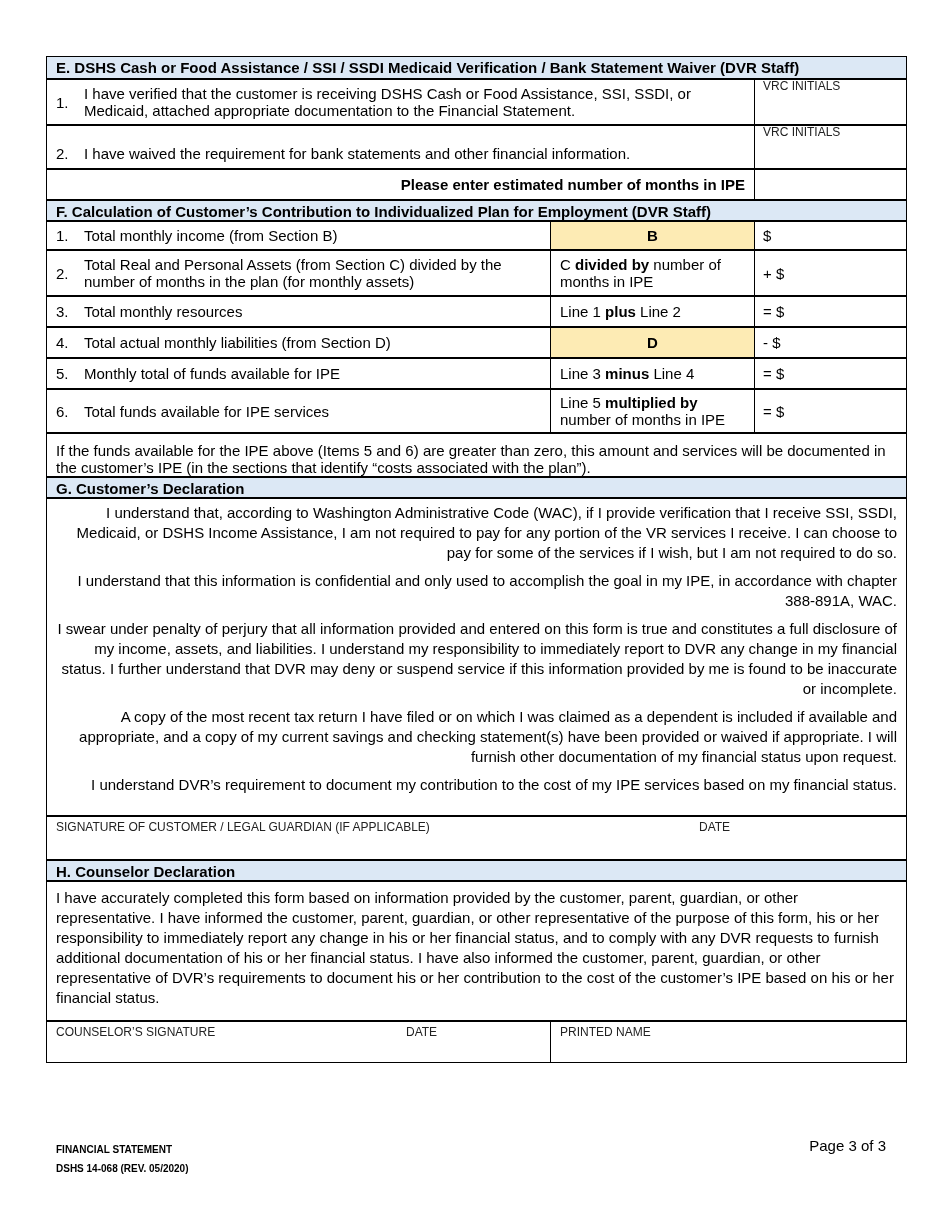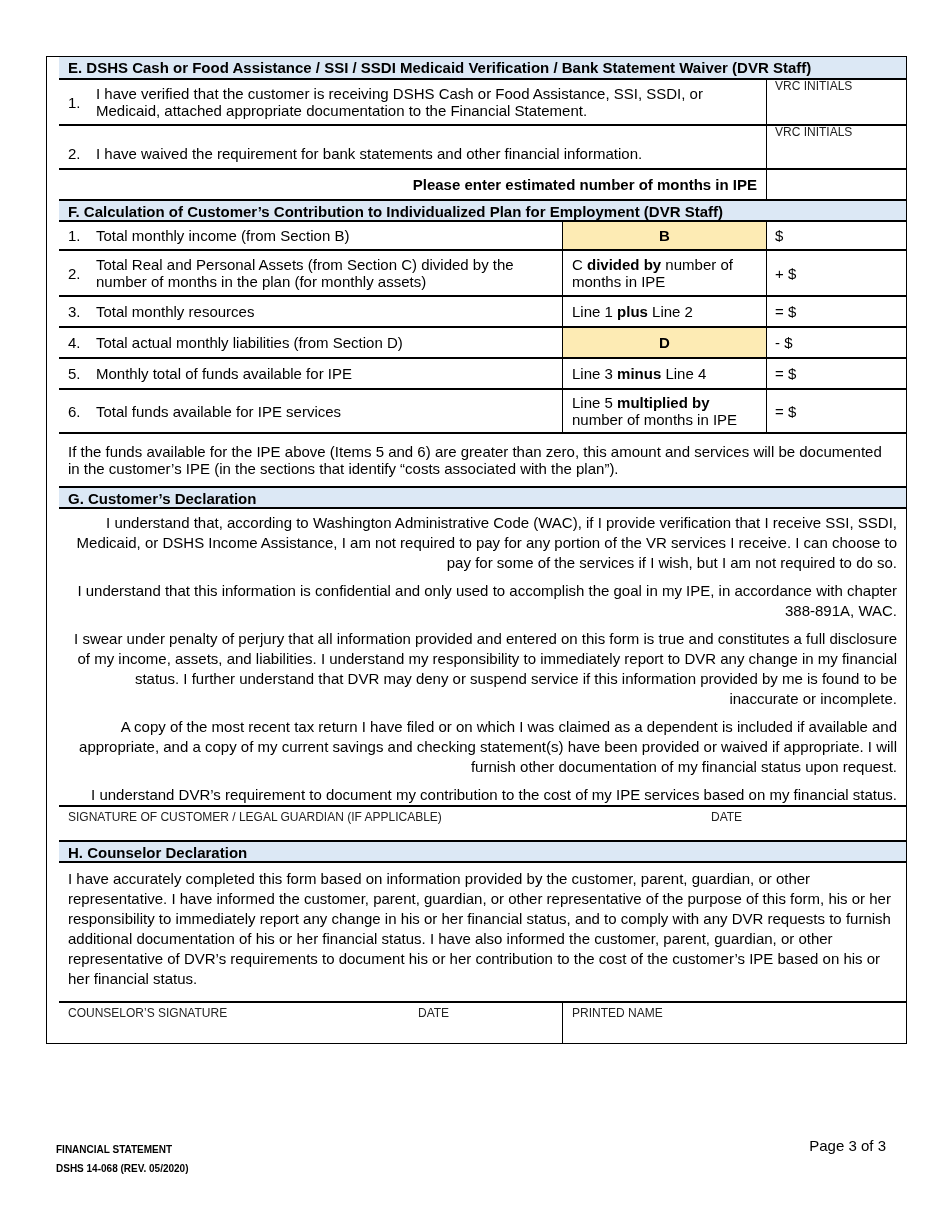--- a/index.html
+++ b/index.html
@@ -1,17 +1,17 @@
 <!DOCTYPE html>
 <html><head>
 <meta charset="utf-8">
 <style>
   html, body { margin:0; padding:0; background:#ffffff; }
   body { width:950px; height:1230px; position:relative; font-family:"Liberation Sans", sans-serif; color:#000; }
-  .form { position:absolute; left:46px; top:56px; width:861px; border:1px solid #000; box-sizing:border-box;padding-left:12px; }
+  .form { position:absolute; left:46px; top:56px; width:861px; border:1px solid #000; box-sizing:border-box; }
   .row { display:flex; border-top:1px solid #000; box-sizing:border-box; }
   .row:first-child { border-top:none; }
   .row.thick { border-top:2px solid #000; }
   .hdr { background:#dce8f5; font-weight:bold; font-size:15px; padding:0 9px; height:21px; line-height:21px; }
   .cell { box-sizing:border-box; font-size:15px; }
   .c1 { width:504px; border-right:1px solid #000; padding:0 9px; display:flex; align-items:center; }
   .c2 { width:204px; border-right:1px solid #000; padding:0 9px; display:flex; align-items:center; line-height:17px; }
   .c3 { flex:1; padding:0 8px; display:flex; align-items:center; }
   .c2.center { justify-content:center; font-weight:bold; background:#fdebb4; }
   .num { display:inline-block; width:28px; flex-shrink:0; }
@@ -134,37 +134,37 @@
         <span>Total funds available for IPE services</span>
       </div>
     <div class="c2 cell">
         <span><span>Line 5 </span><b>multiplied by</b><span> number of months in IPE</span></span>
       </div>
     <div class="c3 cell">
         <span>= $</span>
       </div>
   </div>
 
-  <div class="row thick" style="height:54px; align-items:center;">
+  <div class="row thick" style="height:44px; align-items:flex-end;">
     <div style="font-size:15px; line-height:17px; padding:0 9px;">If the funds available for the IPE above (Items 5 and 6) are greater than zero, this amount and services will be documented in the customer’s IPE (in the sections that identify “costs associated with the plan”).</div>
   </div>
 
   <div class="row thick hdr">
       <span>G.  Customer’s Declaration</span>
     </div>
   <div class="row thick">
     <div class="para">
       <p>I understand that, according to Washington Administrative Code (WAC), if I provide verification that I receive SSI, SSDI, Medicaid, or DSHS Income Assistance, I am not required to pay for any portion of the VR services I receive. I can choose to pay for some of the services if I wish, but I am not required to do so.</p>
       <p>I understand that this information is confidential and only used to accomplish the goal in my IPE, in accordance with chapter 388-891A, WAC.</p>
       <p>I swear under penalty of perjury that all information provided and entered on this form is true and constitutes a full disclosure of my income, assets, and liabilities. I understand my responsibility to immediately report to DVR any change in my financial status. I further understand that DVR may deny or suspend service if this information provided by me is found to be inaccurate or incomplete.</p>
       <p>A copy of the most recent tax return I have filed or on which I was claimed as a dependent is included if available and appropriate, and a copy of my current savings and checking statement(s) have been provided or waived if appropriate. I will furnish other documentation of my financial status upon request.</p>
       <p style="margin-bottom:0;">I understand DVR’s requirement to document my contribution to the cost of my IPE services based on my financial status.</p>
     </div>
   </div>
-  <div class="row thick" style="height:35px;">
+  <div class="row thick" style="height:44px;margin-top:20px;">
     <div style="width:643px; padding:0 9px; box-sizing:border-box;"><span class="siglabel">SIGNATURE OF CUSTOMER / LEGAL GUARDIAN (IF APPLICABLE)</span></div>
     <div style="flex:1; padding:0 9px;"><span class="siglabel">DATE</span></div>
   </div>
 
   <div class="row thick hdr">
       <span>H.  Counselor Declaration</span>
     </div>
   <div class="row thick">
     <div class="para" style="padding-bottom:12px; padding-top:6px;">I have  accurately completed this form based on information provided by the customer, parent, guardian, or other representative. I have  informed the customer, parent, guardian, or other representative of the purpose of this form, his or her responsibility to immediately report any change in his or her financial status, and to comply with any DVR requests to furnish additional documentation of his or her financial status. I have also informed the customer, parent, guardian, or other representative of DVR’s requirements to document his or her contribution to the cost of the customer’s IPE based on his or her financial status.</div>
   </div>

